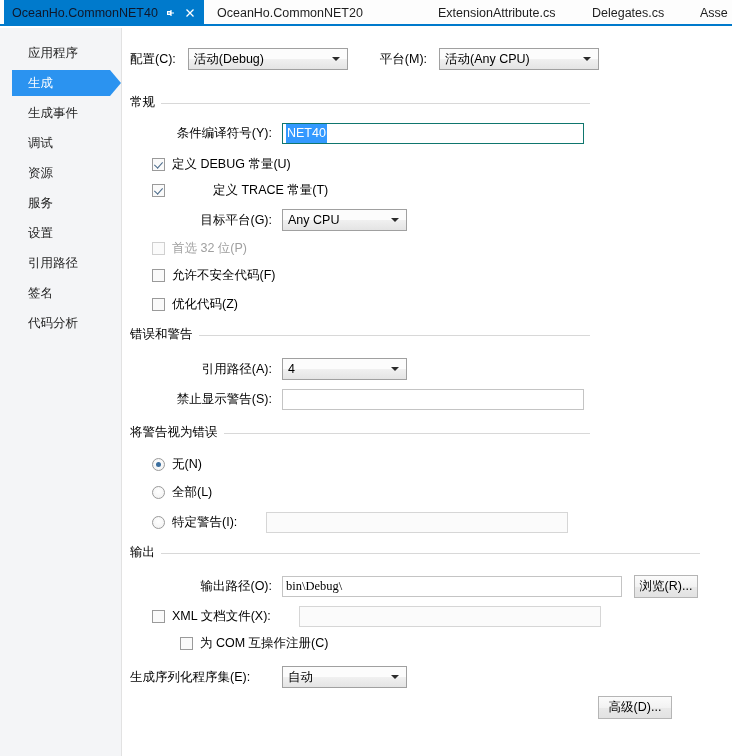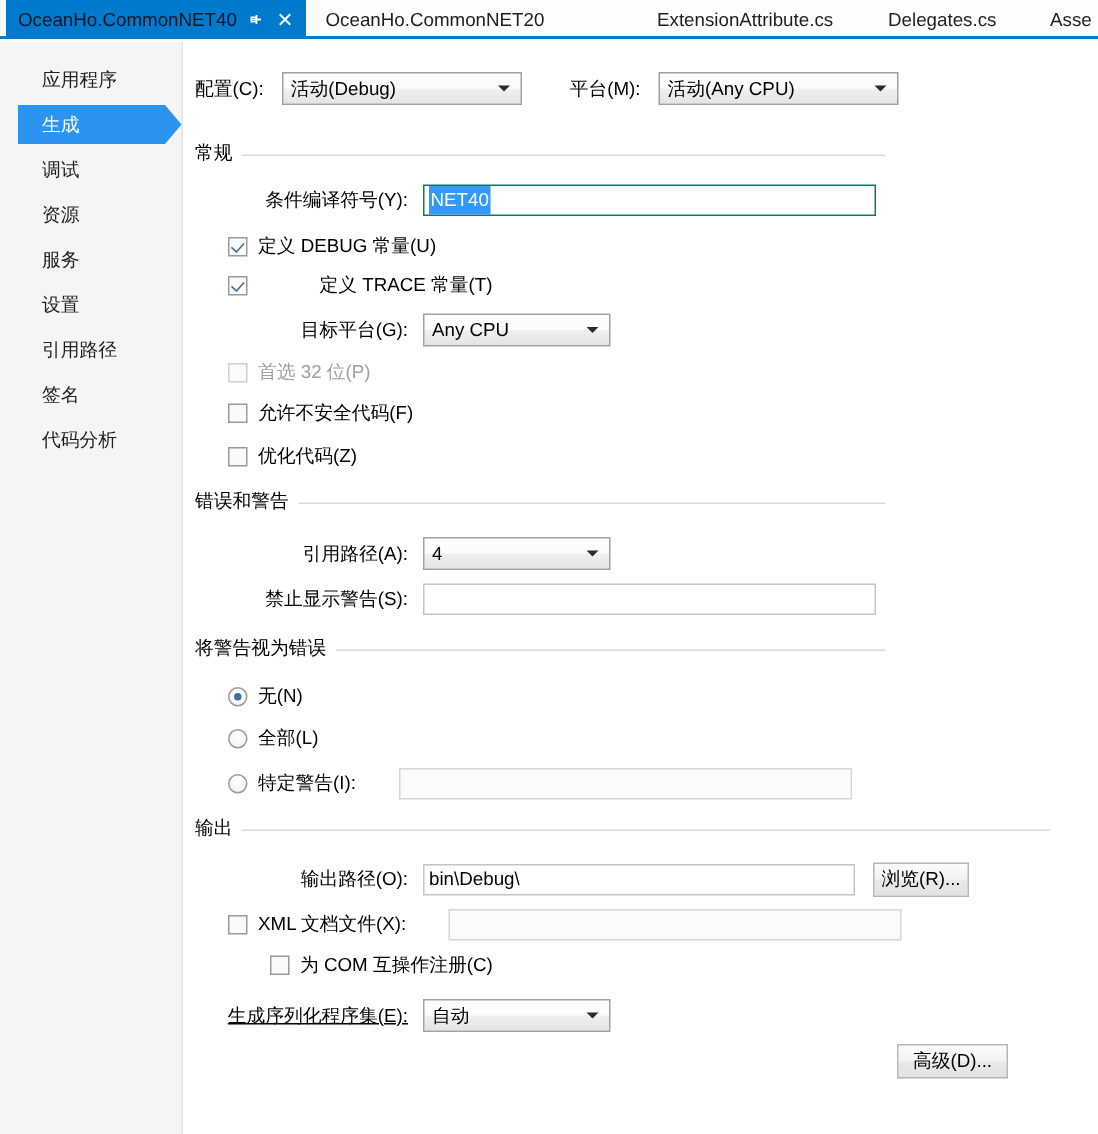--- a/index.html
+++ b/index.html
@@ -218,20 +218,23 @@
     <div class="side-item">
       <span class="slabel">应用程序</span>
     </div>
 
     <div class="side-item selected">
       <span class="selbg"></span>
       <span class="selarrow"></span>
       <span class="slabel">生成</span>
     </div>
 
+    <div class="side-item">
+      <span class="slabel">生成事件</span>
+    </div>
 
     <div class="side-item">
       <span class="slabel">调试</span>
     </div>
 
     <div class="side-item">
       <span class="slabel">资源</span>
     </div>
 
     <div class="side-item">
@@ -358,21 +361,21 @@
       </div>
     </div>
 
     <div class="group-head" style="left:8px; top:516px; width:570px;">
       <span class="group-title">输出</span>
       <span class="group-rule"></span>
     </div>
 
     <div class="row" style="left:8px; top:547px;">
       <span class="lbl" style="width:152px; text-align:right; padding-right:10px;">输出路径(O):</span>
-      <div class="tbox" style="width:288px;">
+      <div class="tbox" style="width:340px;font-family:Liberation Serif, serif;">
         <span>bin\Debug\</span>
       </div>
       <div class="btn" style="width:64px; margin-left:12px;">
         <span>浏览(R)...</span>
       </div>
     </div>
 
     <div class="row chk-row" style="left:30px; top:578px;">
       <span class="chk"></span>
       <span class="lbl" style="width:110px;">XML 文档文件(X):</span>
@@ -380,21 +383,21 @@
         <span></span>
       </div>
     </div>
 
     <div class="row chk-row" style="left:30px; top:607px;padding-left:28px;">
       <span class="chk"></span>
       <span class="lbl">为 COM 互操作注册(C)</span>
     </div>
 
     <div class="row" style="left:8px; top:638px;">
-      <span class="lbl" style="width:152px; text-align:right; padding-right:10px;text-decoration:underline;">生成序列化程序集(E):</span>
+      <span class="lbl" style="width:152px; text-align:left; padding-right:10px;">生成序列化程序集(E):</span>
       <div class="combo" style="width:125px;">
         <span>自动</span>
         <span class="arrow"></span>
       </div>
     </div>
 
     <div class="btn" style="position:absolute; left:476px; top:668px; width:74px;">
       <span>高级(D)...</span>
     </div>
 

